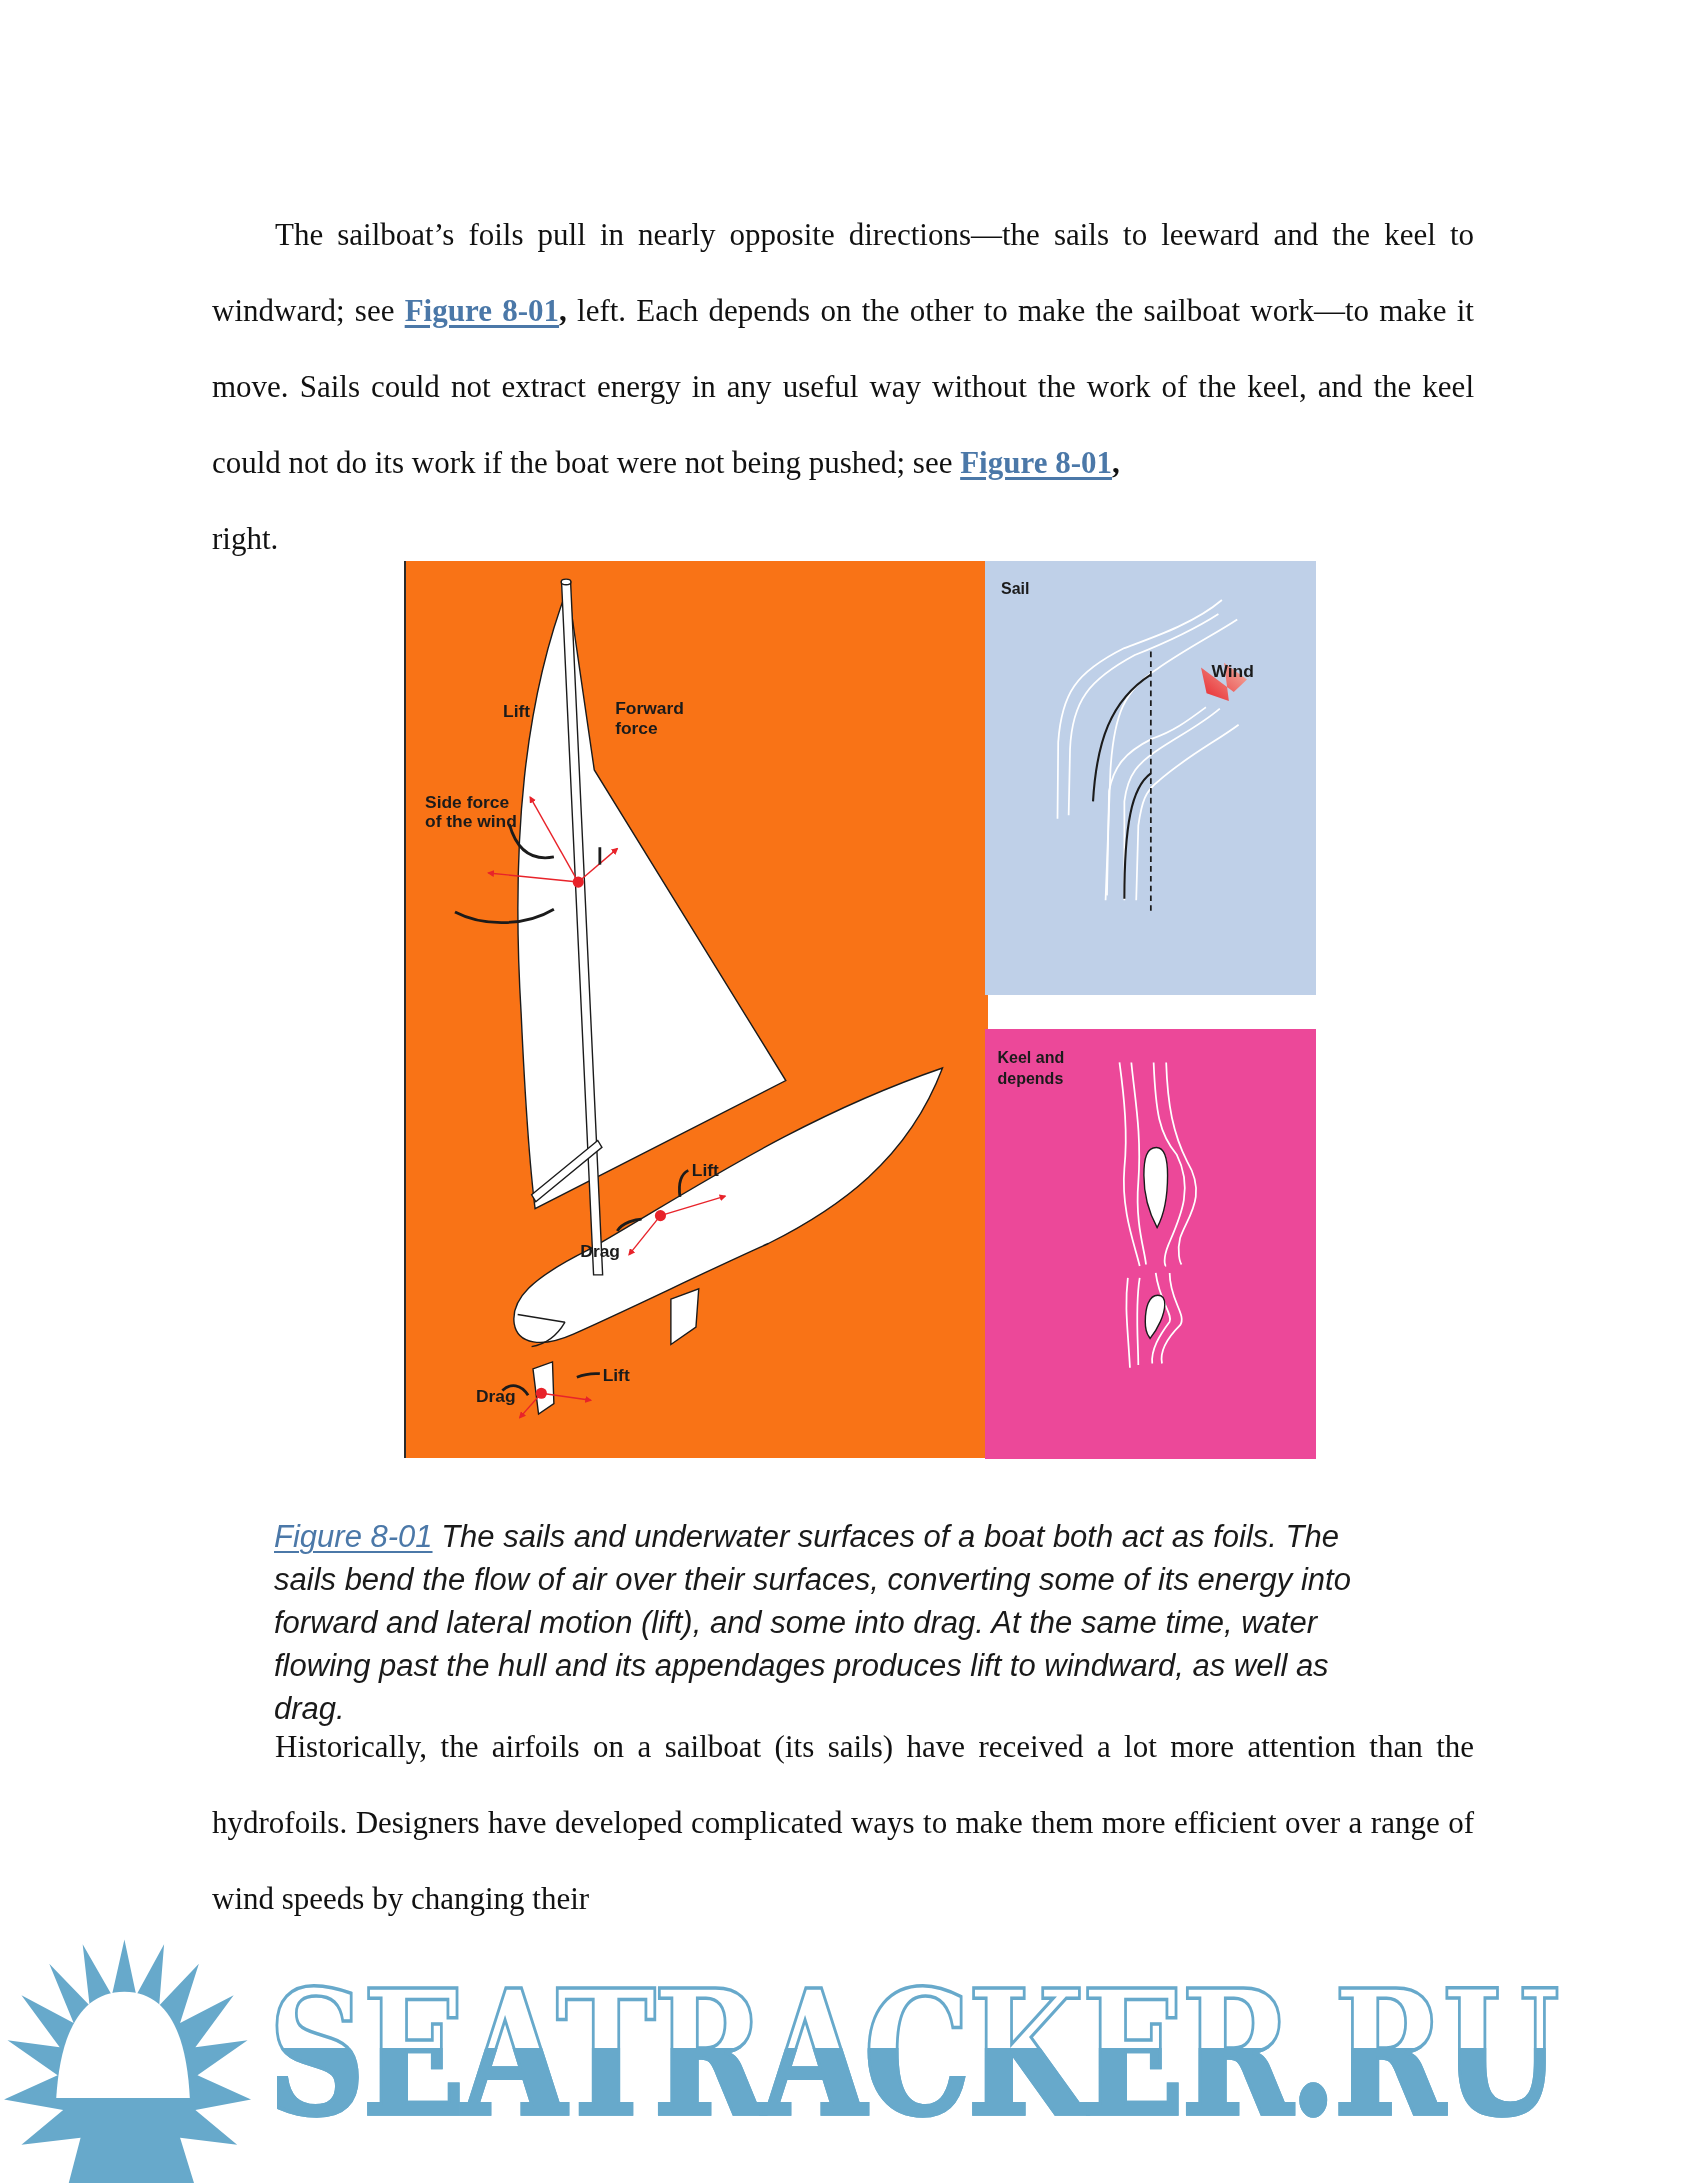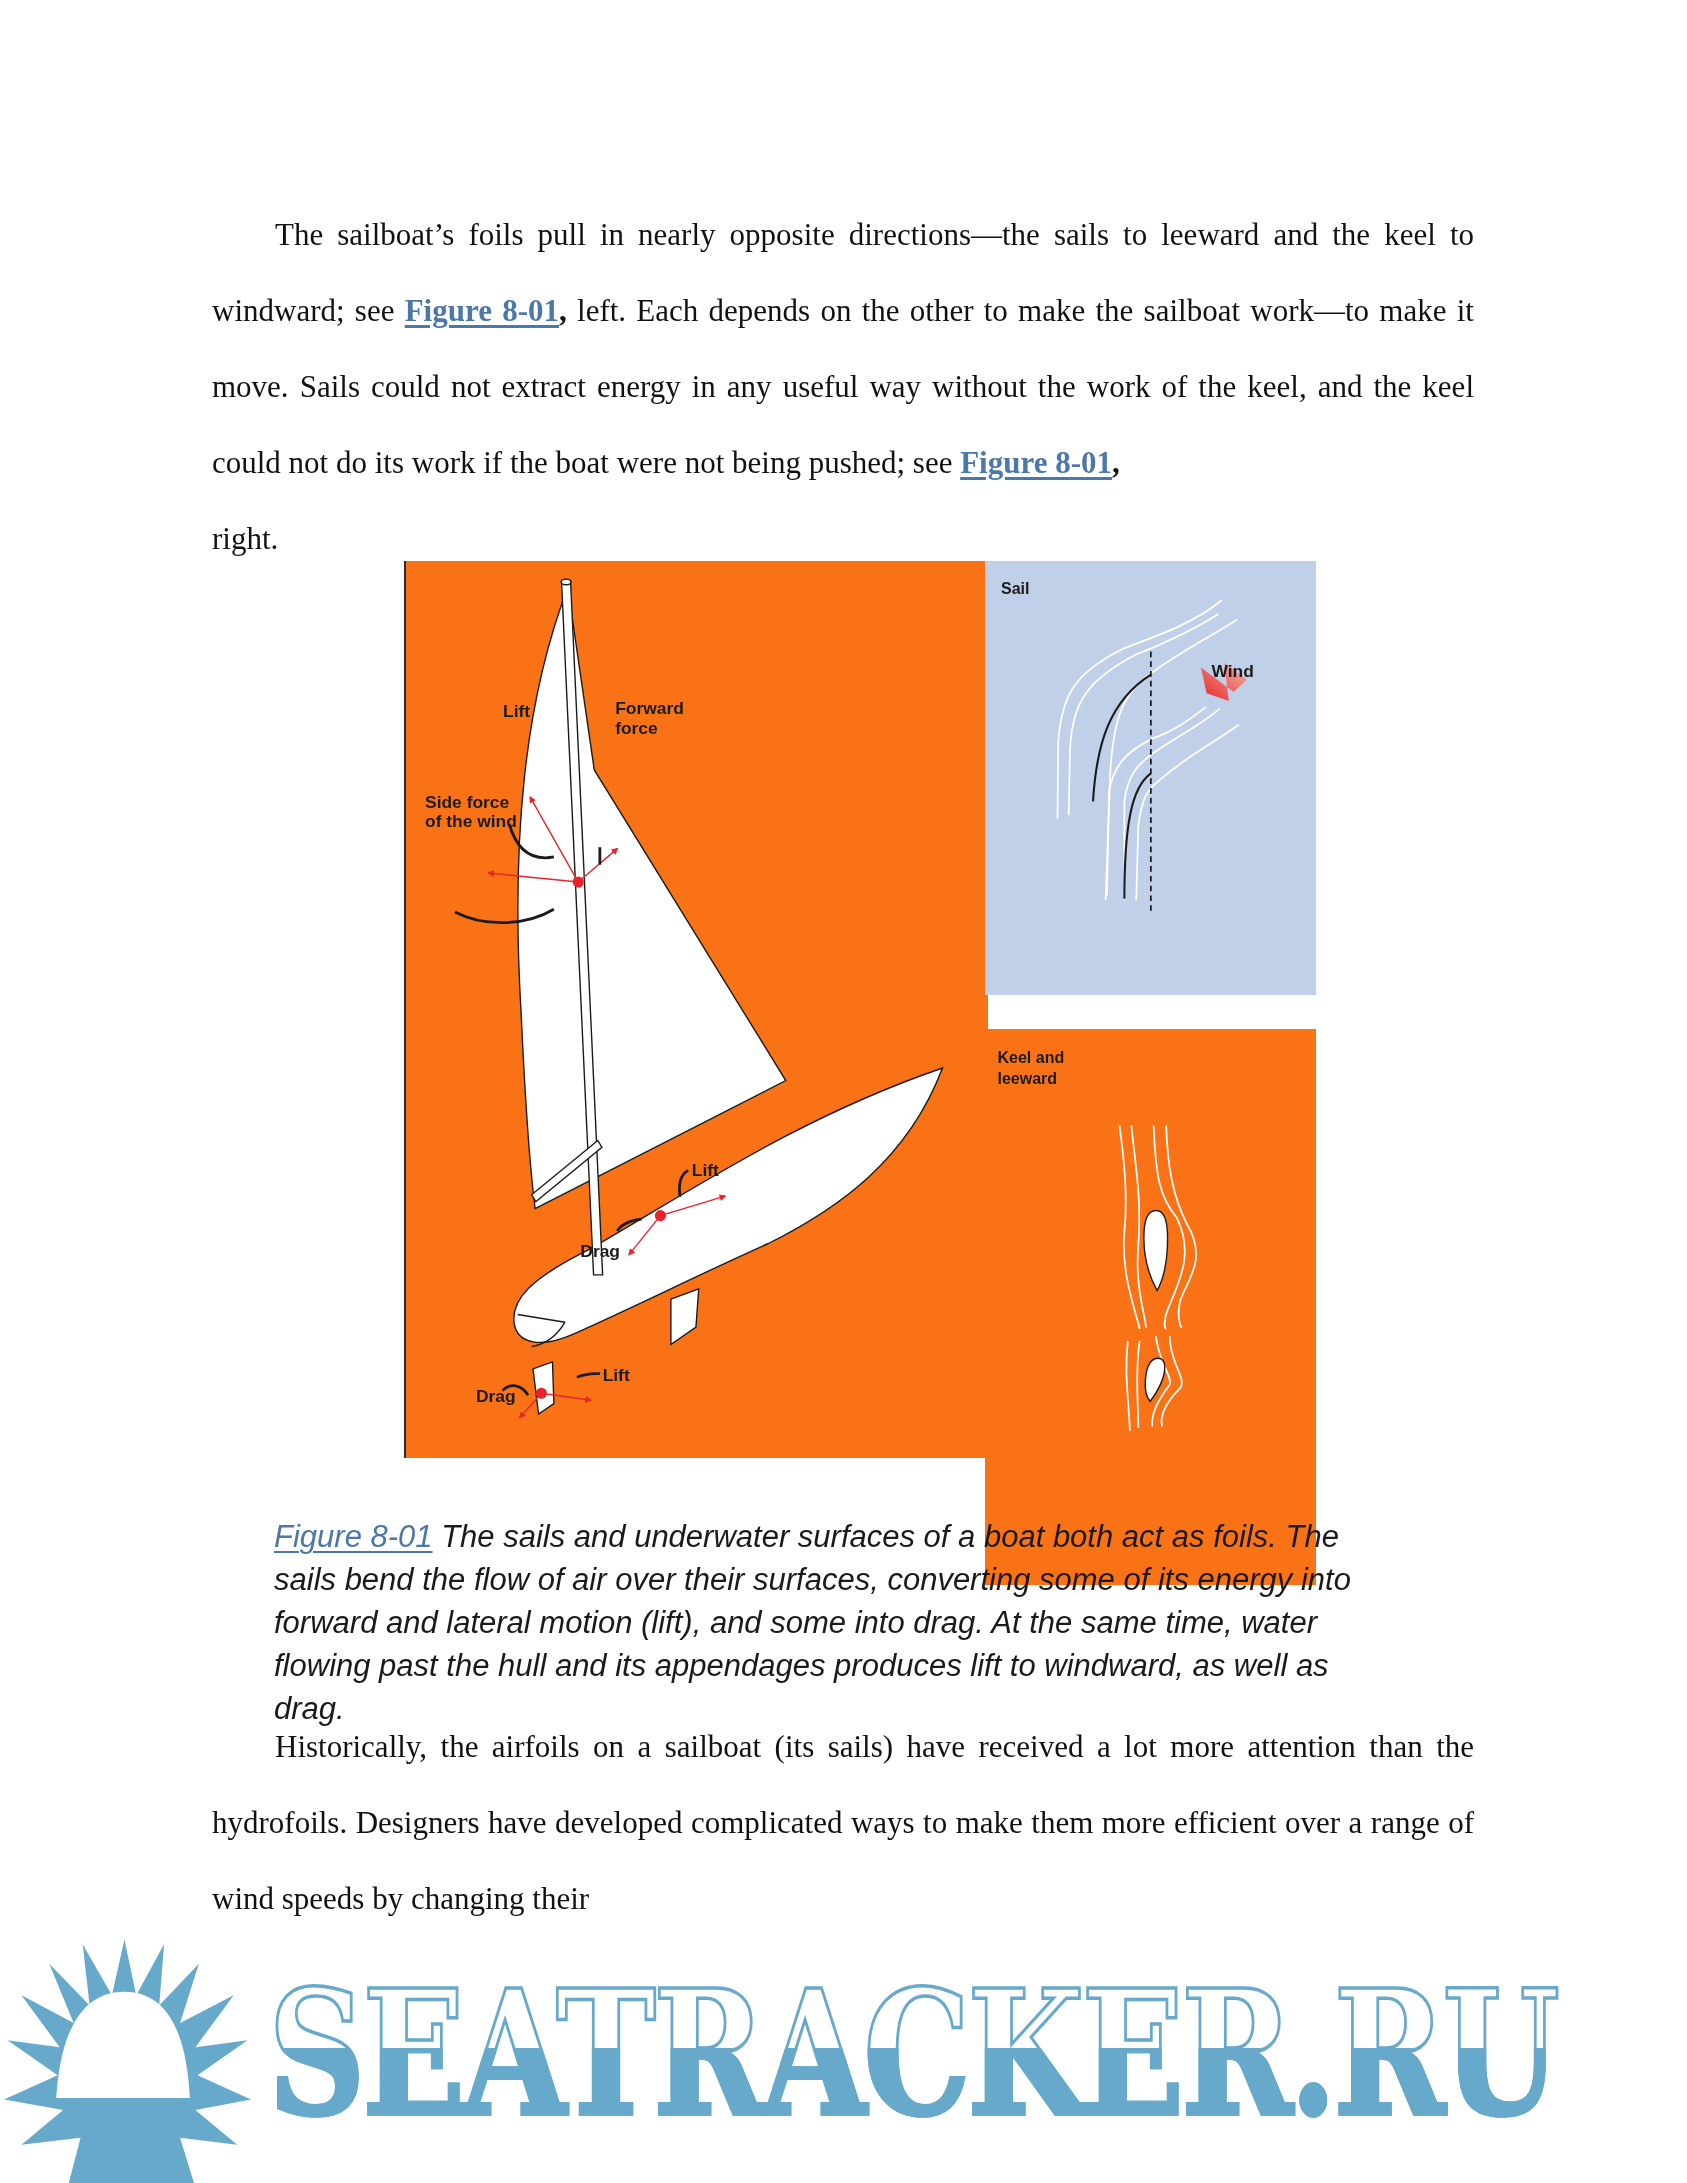--- a/index.html
+++ b/index.html
@@ -11,21 +11,21 @@
   }
   .para .indent { display: inline-block; width: 63px; }
   .para .fig-link { color: #4b78a8; font-weight: bold; text-decoration: underline; text-decoration-thickness: 2.8px; text-underline-offset: 4.2px; }
   .para .bold-comma { font-weight: bold; }
   #p1 { top: 197px; }
   #p2 { top: 1709px; }
 
   .panel { position: absolute; }
   #left-panel { left: 372px; top: 561px; width: 582px; height: 897px; background: #f97316; border-left: 2.1px solid #2b2b2b; margin-left: 32px; }
   #sail-panel { left: 985px; top: 561px; width: 331px; height: 434px; background: #bfd0e8; }
-  #keel-panel { left: 985px; top: 1029px; width: 331px; height: 556px; background: #f97316; }
+  #keel-panel { left: 985px; top: 1029px; width: 331px; height: 430px; background: #ec4899; }
   .panel svg { position: absolute; left: 0; top: 0; width: 100%; height: 100%; }
   .lbl { font-family: "Liberation Sans", sans-serif; font-weight: bold; fill: #1b1b1b; font-size: 25px; }
   .panel-title { position: absolute; font-family: "Liberation Sans", sans-serif; font-weight: bold; color: #1b1b1b; font-size: 16px; line-height: 21px; }
 
   #caption {
     position: absolute; left: 274px; top: 1515px; width: 1107px;
     font-family: Liberation Sans, sans-serif; font-style: italic;
     font-size: 31px; line-height: 43px; color: #1a1a1a;
   }
   #caption .fig-link { color: #4b78a8; text-decoration: underline; text-decoration-thickness: 2.1px; text-underline-offset: 3.5px; }
@@ -135,21 +135,21 @@
       <path d="M242,48 C245,120 250,150 275,180 C300,230 280,270 263,310 C255,330 258,340 260,340"></path>
       <path d="M260,48 C262,110 270,150 290,190 C320,240 290,270 280,300 C275,320 280,335 282,338"></path>
       <path d="M205,357 C200,400 205,430 208,486"></path>
       <path d="M222,357 C215,400 220,450 220,482"></path>
       <path d="M245,350 C250,390 270,410 265,420 C250,440 238,460 240,480"></path>
       <path d="M265,350 C265,390 290,410 280,425 C265,440 250,460 254,480"></path>
     </g>
     <path d="M246,170 C232,170 228,185 228,210 C228,240 236,265 247,285 C258,265 262,240 262,210 C262,185 258,170 246,170 Z" fill="#fff" stroke="#1b1b1b" stroke-width="2"></path>
     <path d="M248,382 C235,382 230,400 230,420 C230,438 235,440 237,444 C248,430 258,410 258,395 C258,386 254,382 248,382 Z" fill="#fff" stroke="#1b1b1b" stroke-width="2"></path>
   </svg>
-  <div class="panel-title" style="left:12.5px; top:18px;"><span>Keel and</span><br><span>leeward</span></div>
+  <div class="panel-title" style="left:12.5px; top:18px;"><span>Keel and</span><br><span>depends</span></div>
 </div>
 
 <div id="caption"><a class="fig-link">Figure 8-01</a><span> The sails and underwater surfaces of a boat both act as foils. The sails bend the flow of air over their surfaces, converting some of its energy into forward and lateral motion (lift), and some into drag. At the same time, water flowing past the hull and its appendages produces lift to windward, as well as drag.</span></div>
 
 <div class="para" id="p2"><span class="indent"></span><span>Historically, the airfoils on a sailboat (its sails) have received a lot more attention than the hydrofoils. Designers have developed complicated ways to make them more efficient over a range of wind speeds by changing their</span></div>
 
 <svg id="watermark" viewBox="0 0 2423 355">
   <g>
     <polygon fill="#67a9cb" points="178,5 195,85 235,12 228,100 285,40 258,125 335,85 280,160 355,150 283,200 360,235 280,250 340,300 258,290 278,355 98,355 115,290 30,300 90,250 5,235 82,200 10,150 85,160 30,85 105,125 70,40 128,100 118,12 160,85"></polygon>
     <path d="M80,233 C85,150 110,80 178,80 C245,80 268,150 272,233 Z" fill="#ffffff"></path>

